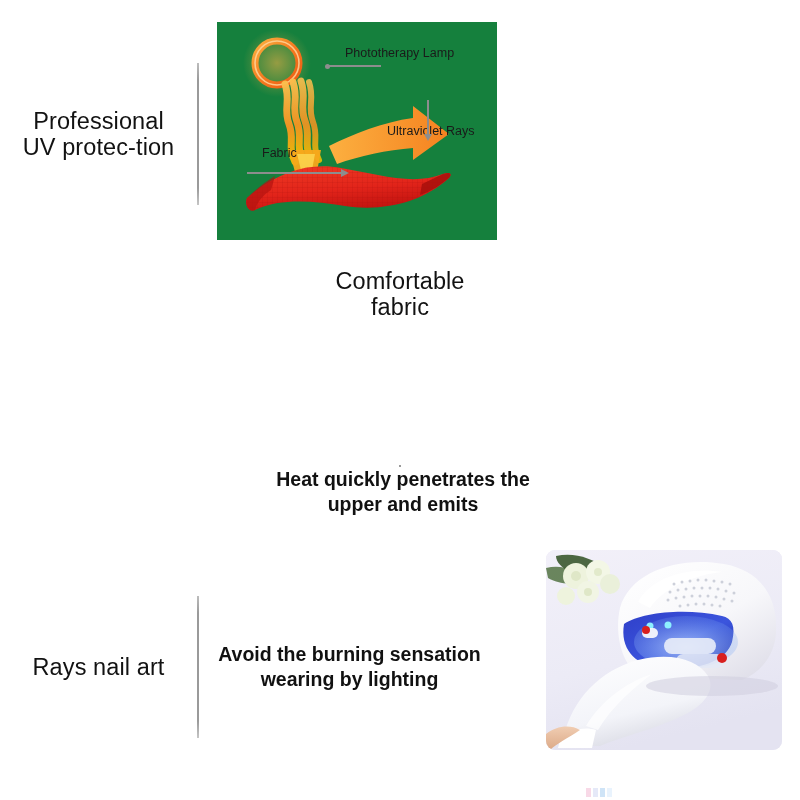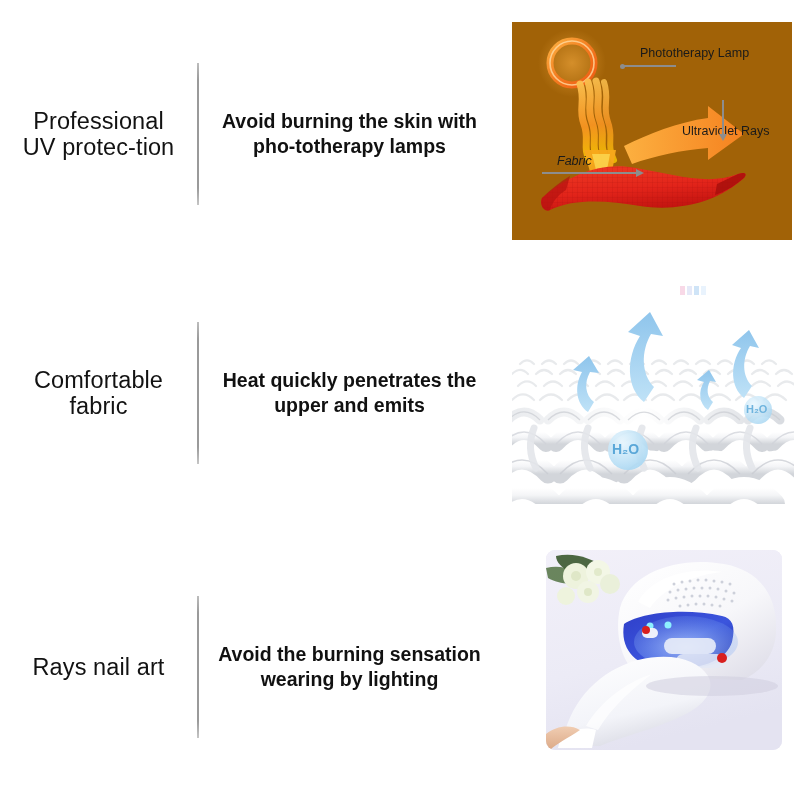--- a/index.html
+++ b/index.html
@@ -25,21 +25,21 @@
 
   
   .feature-row {
     position: absolute;
     left: 0;
     width: 800px;
     display: flex;
     align-items: center;
   }
   #row-0 { top: 0px;   height: 268px; }
-  #row-1 { top: 260px; height: 266px; }
+  #row-1 { top: 268px; height: 266px; flex-direction: column; }
   #row-2 { top: 534px; height: 266px; }
 
   .title-cell {
     width: 197px;
     flex: 0 0 197px;
     text-align: center;
     font-size: 23.5px;
     line-height: 1.12;
     letter-spacing: 0.1px;
     color: #121212;
@@ -73,33 +73,33 @@
     position: relative;
   }
 
   
   .panel-uv {
     position: absolute;
     left: 18px;
     top: 22px;
     width: 280px;
     height: 218px;
-    background: #a16207;
+    background: #15803d;
     overflow: hidden;
   }
   .uv-label {
     position: absolute;
     font-size: 12.5px;
     color: #1a1a1a;
     white-space: nowrap;
     font-family: "Liberation Sans", sans-serif;
   }
   .lbl-lamp { left: 128px; top: 24px; }
   .lbl-rays { left: 170px; top: 62px; margin-top: 40px; }
-  .lbl-fabric { left: 45px; top: 132px; font-style: italic; }
+  .lbl-fabric { left: 45px; top: 124px; }
 
   .leader {
     position: absolute;
     background: #8d8d8d;
   }
   .leader-lamp { left: 112px; top: 43px; width: 52px; height: 2px; }
   .leader-lamp::before {
     content: "";
     position: absolute;
     left: -4px; top: -1.5px;
@@ -174,21 +174,20 @@
 <body>
 
 <div class="page">
 
   <div class="feature-row" id="row-0">
 
     <div class="title-cell">Professional UV protec-tion</div>
 
     <div class="divider"></div>
 
-    <div class="desc-cell">Avoid burning the skin with pho-totherapy lamps</div>
 
     <div class="media-cell">
       <div class="panel-uv">
 
         <svg width="280" height="218" viewBox="0 0 280 218">
           <defs>
             <linearGradient id="ringGrad" x1="0" y1="0" x2="1" y2="1">
               <stop offset="0%" stop-color="#fbb040"></stop>
               <stop offset="50%" stop-color="#f47b20"></stop>
               <stop offset="100%" stop-color="#ef5a12"></stop>

